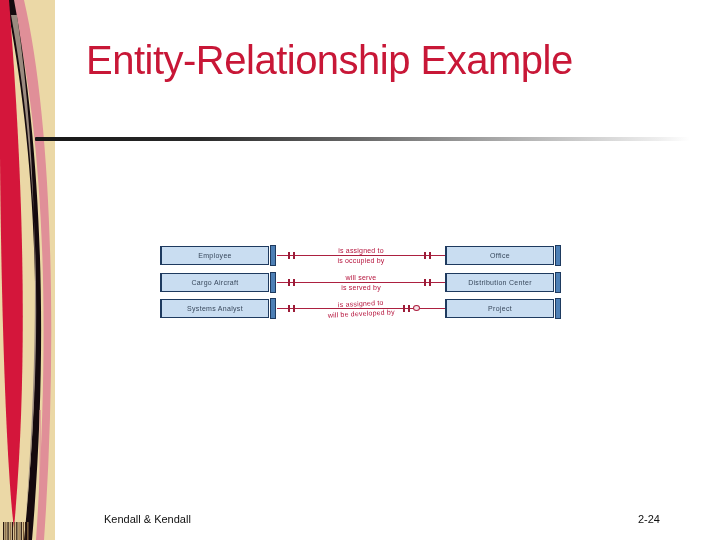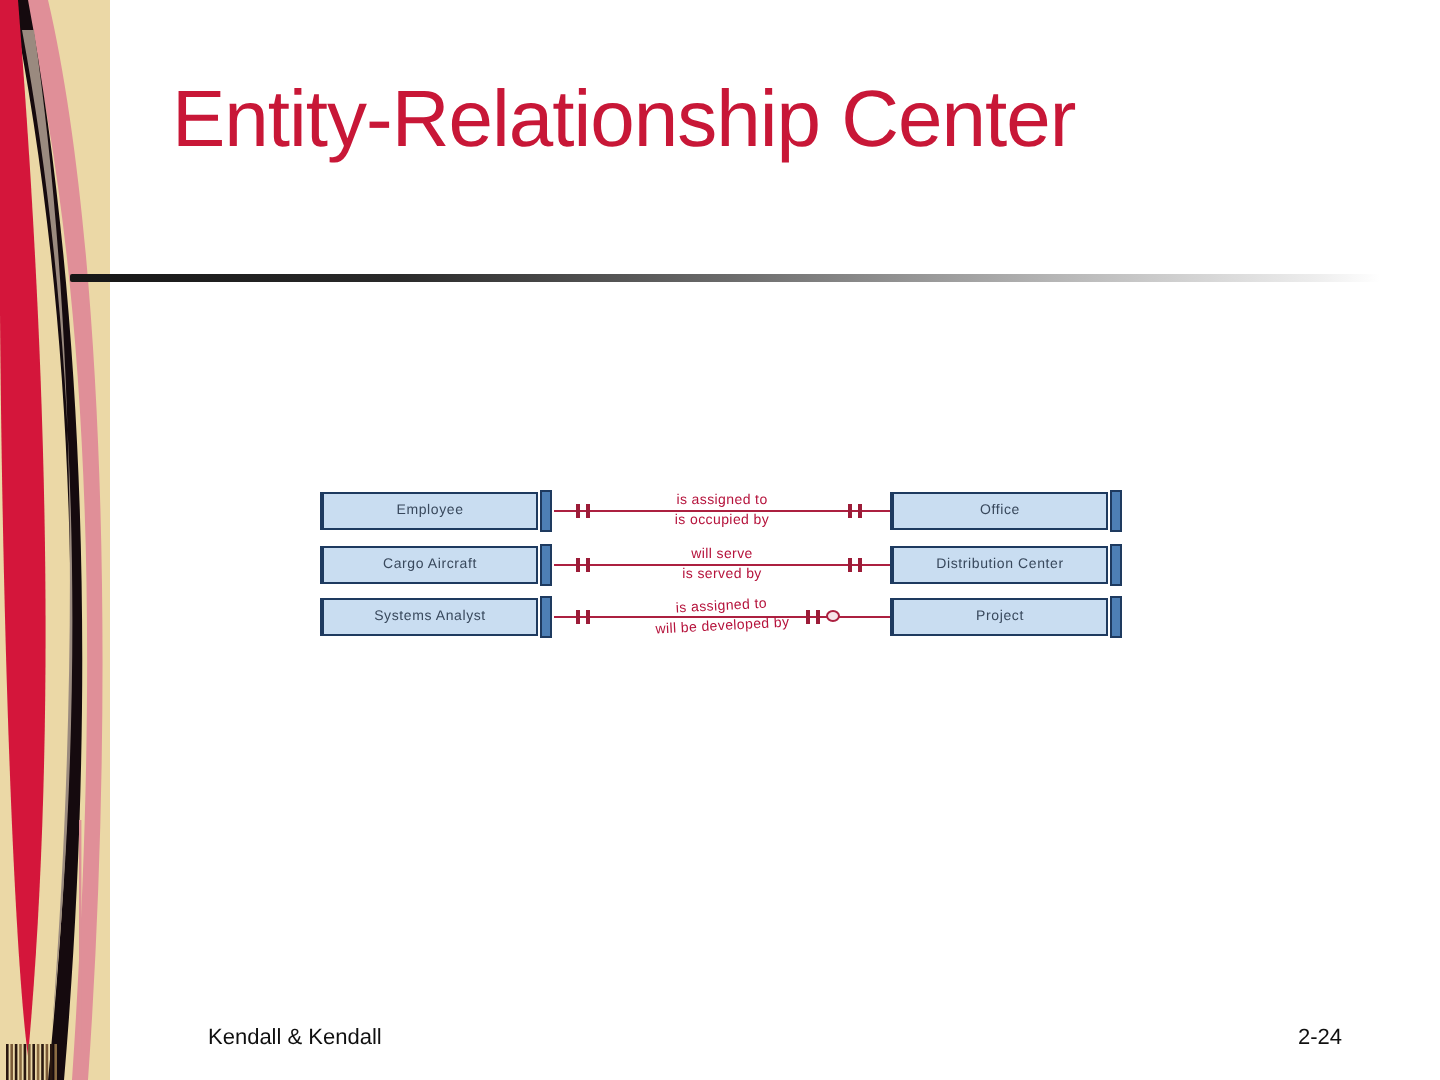--- a/index.html
+++ b/index.html
@@ -40,21 +40,21 @@
   }
   .rlabel{
     position:absolute;left:141px;width:120px;top:0;text-align:center;
     font-size:7px;line-height:9.5px;color:#B5123B;letter-spacing:.2px;white-space:nowrap;
   }
   .rlabel.slant{transform:rotate(-3deg);width:130px;left:136px;}
   .footer-left{
     position:absolute;left:104px;top:513px;font-size:11px;color:#101010;
   }
   .footer-right{
-    position:absolute;right:49px;top:513px;font-size:11px;color:#101010;text-align:center;
+    position:absolute;right:60px;top:513px;font-size:11px;color:#101010;text-align:center;
   }
 </style>
 </head>
 <body>
 
 <div class="slide">
 
   <svg class="strip" viewBox="0 0 55 540" aria-hidden="true">
     <rect x="0" y="0" width="55" height="540" fill="#EBD8A6"></rect>
     <path d="M12,0 C42,130 52,300 36,540 L44,540 C58,340 52,120 24,0 Z" fill="#E08F98"></path>
@@ -71,21 +71,21 @@
       <rect x="14" y="522" width="1.3" height="18" fill="#7A5A38"></rect>
       <rect x="16.2" y="522" width="1.3" height="18" fill="#2A1810"></rect>
       <rect x="18.4" y="522" width="1.3" height="18" fill="#8A6B42"></rect>
       <rect x="20.6" y="522" width="1.3" height="18" fill="#2A1810"></rect>
       <rect x="22.8" y="522" width="1.3" height="18" fill="#7A5A38"></rect>
       <rect x="25" y="522" width="1.3" height="18" fill="#2A1810"></rect>
       <rect x="27.2" y="522" width="1.3" height="18" fill="#8A6B42"></rect>
     </g>
   </svg>
 
-  <h1 class="title">Entity-Relationship Center</h1>
+  <h1 class="title">Entity-Relationship Example</h1>
   <div class="rule"></div>
 
   <div class="diagram">
 
     <div class="er-row" style="top:246px">
       <div class="entity" style="left:0">
         <div class="ebox">
           <span class="elabel">Employee</span>
         </div>
         <div class="ebar"></div>

